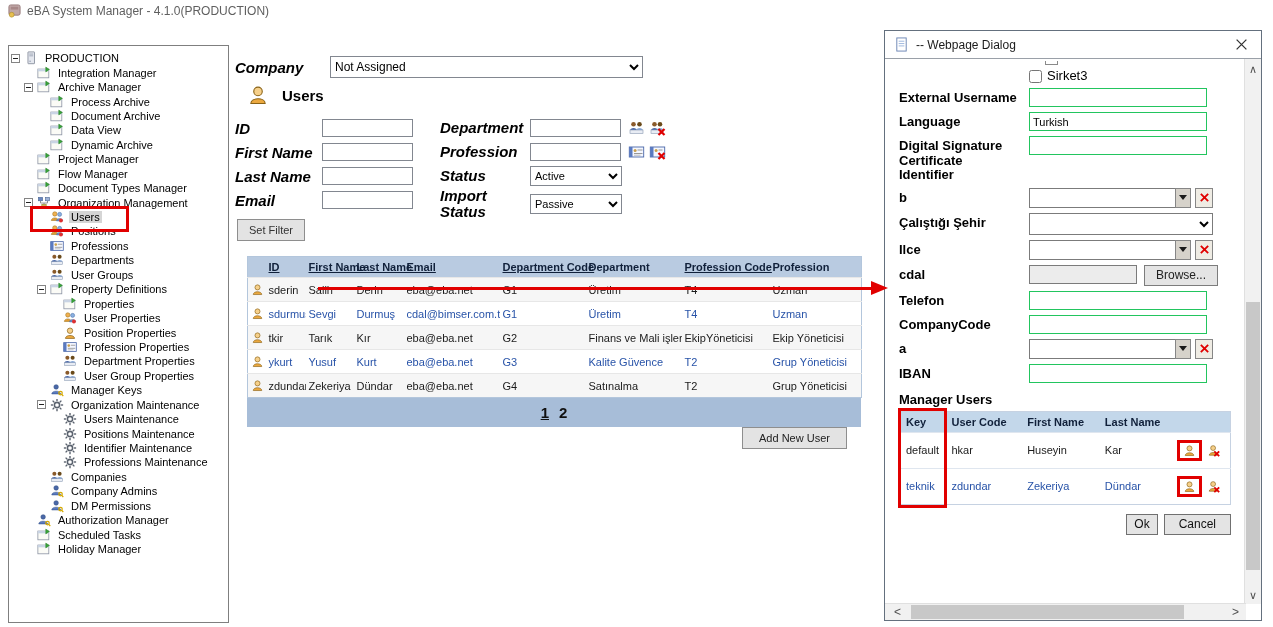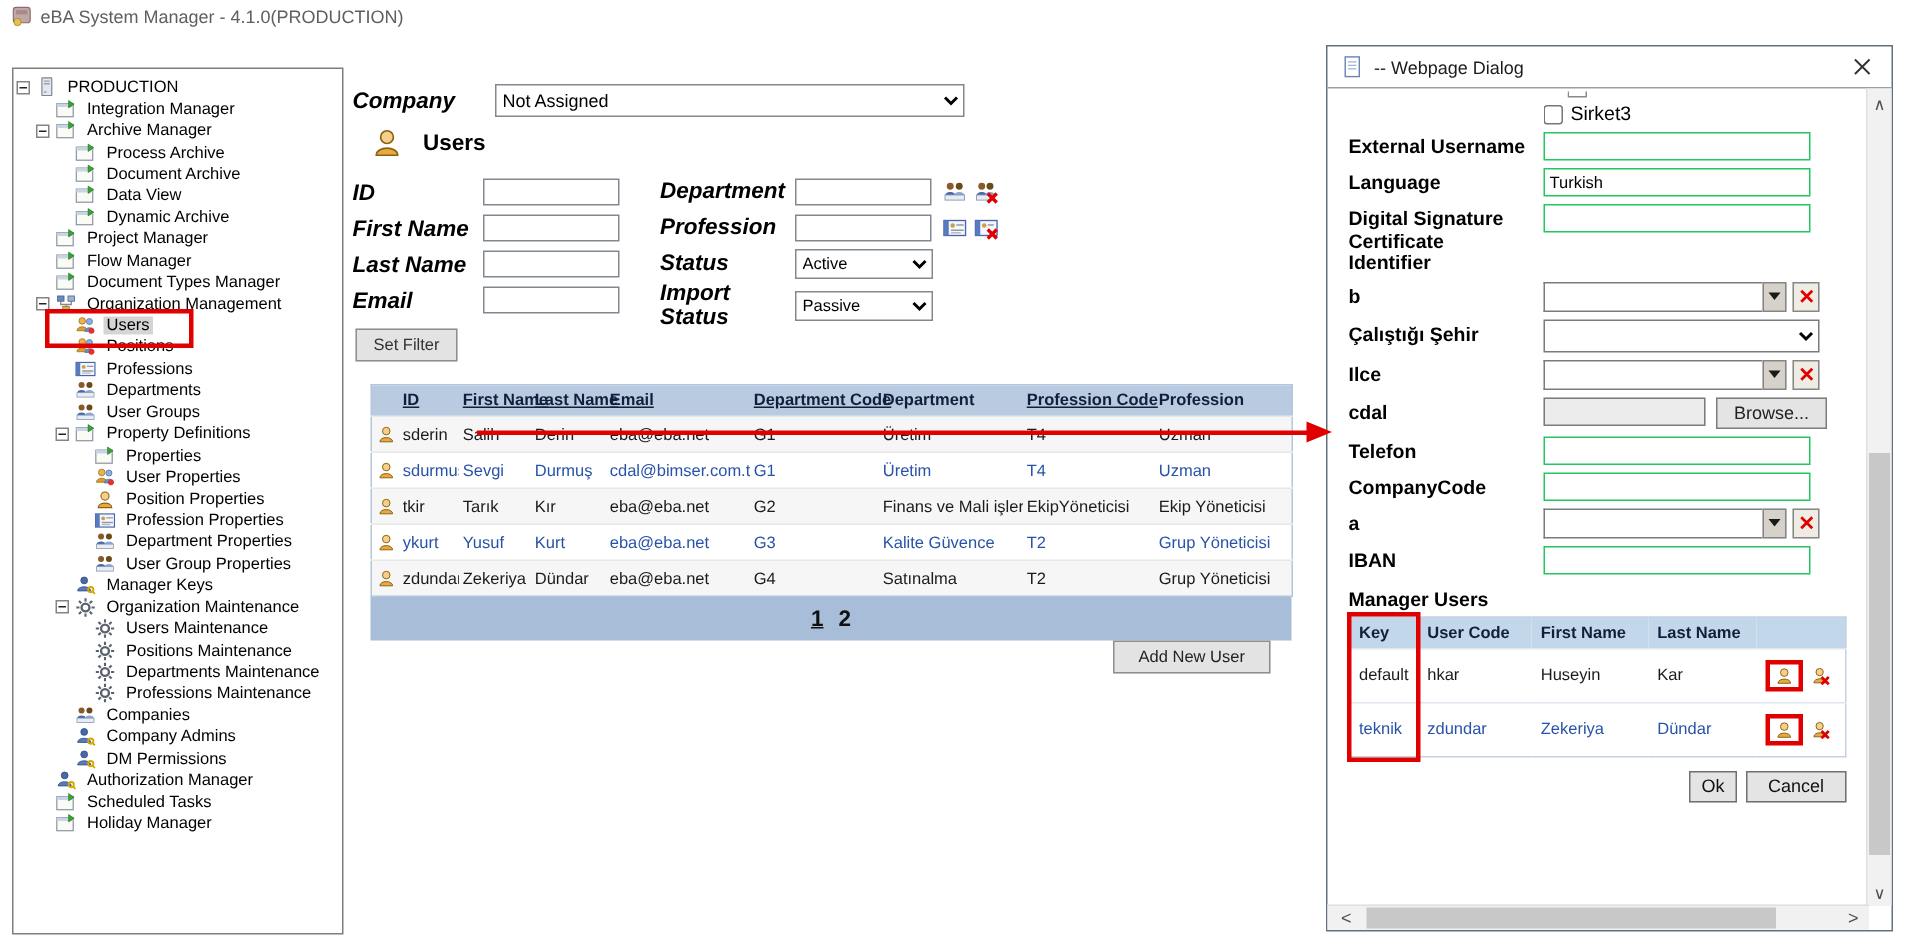--- a/index.html
+++ b/index.html
@@ -545,21 +545,21 @@
               <line x1="8" y1="12.6" x2="8" y2="15"></line>
               <line x1="1" y1="8" x2="3.4" y2="8"></line>
               <line x1="12.6" y1="8" x2="15" y2="8"></line>
               <line x1="3" y1="3" x2="4.8" y2="4.8"></line>
               <line x1="11.2" y1="11.2" x2="13" y2="13"></line>
               <line x1="13" y1="3" x2="11.2" y2="4.8"></line>
               <line x1="4.8" y1="11.2" x2="3" y2="13"></line>
             </g>
           </svg>
         </span>
-        <span class="tree-label">Departments Maintenance</span>
+        <span class="tree-label">Identifier Maintenance</span>
       </div>
       <div class="tree-item">
         <span class="indent-unit"></span>
         <span class="indent-unit"></span>
         <span class="indent-unit"></span>
         <span class="toggle-space"></span>
         <span class="tree-icon">
           <svg viewBox="0 0 16 16">
             <circle cx="8" cy="8" r="3" fill="none" stroke="#5a626e" stroke-width="1.8"></circle>
             <g stroke="#5a626e" stroke-width="1.6">

